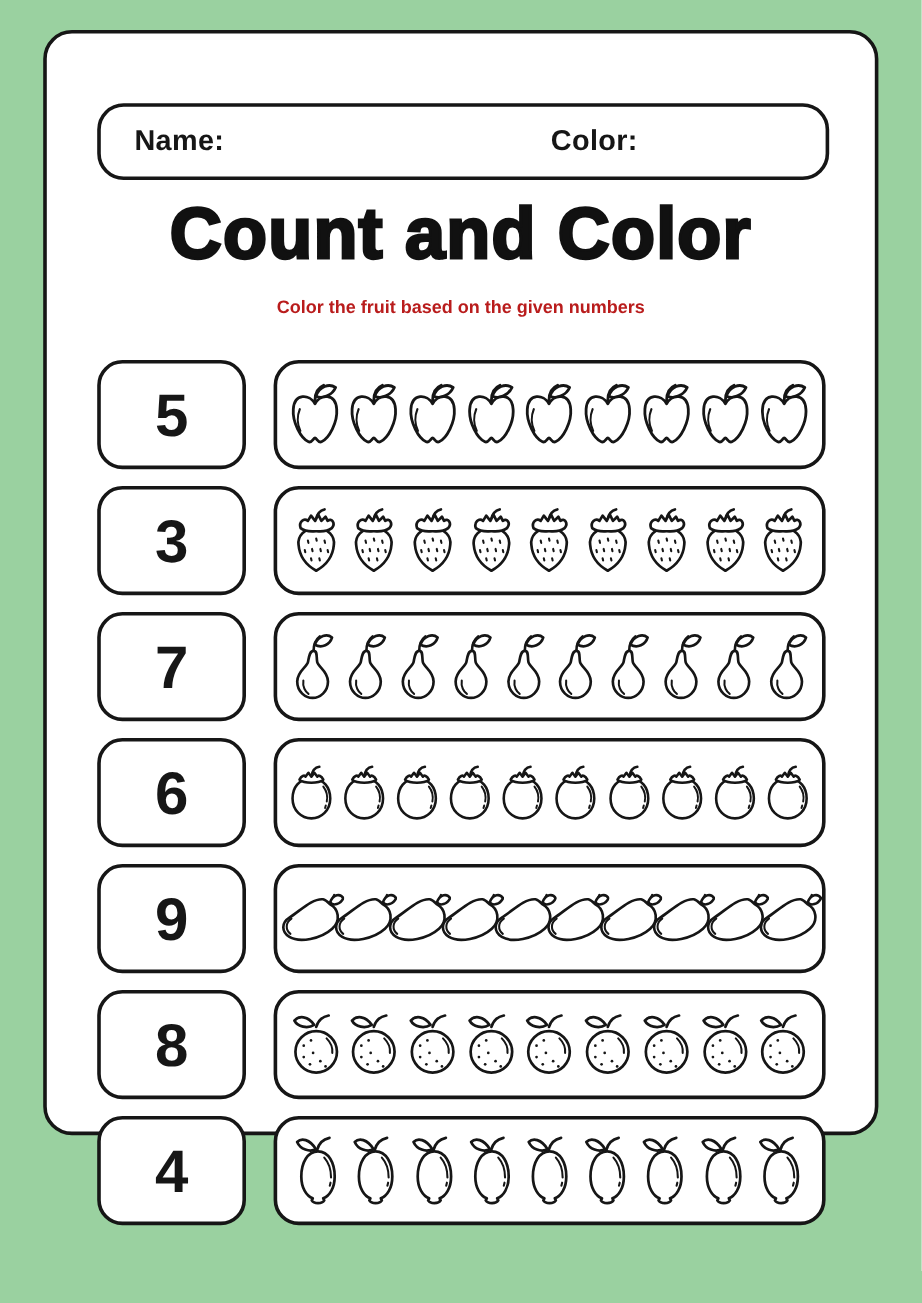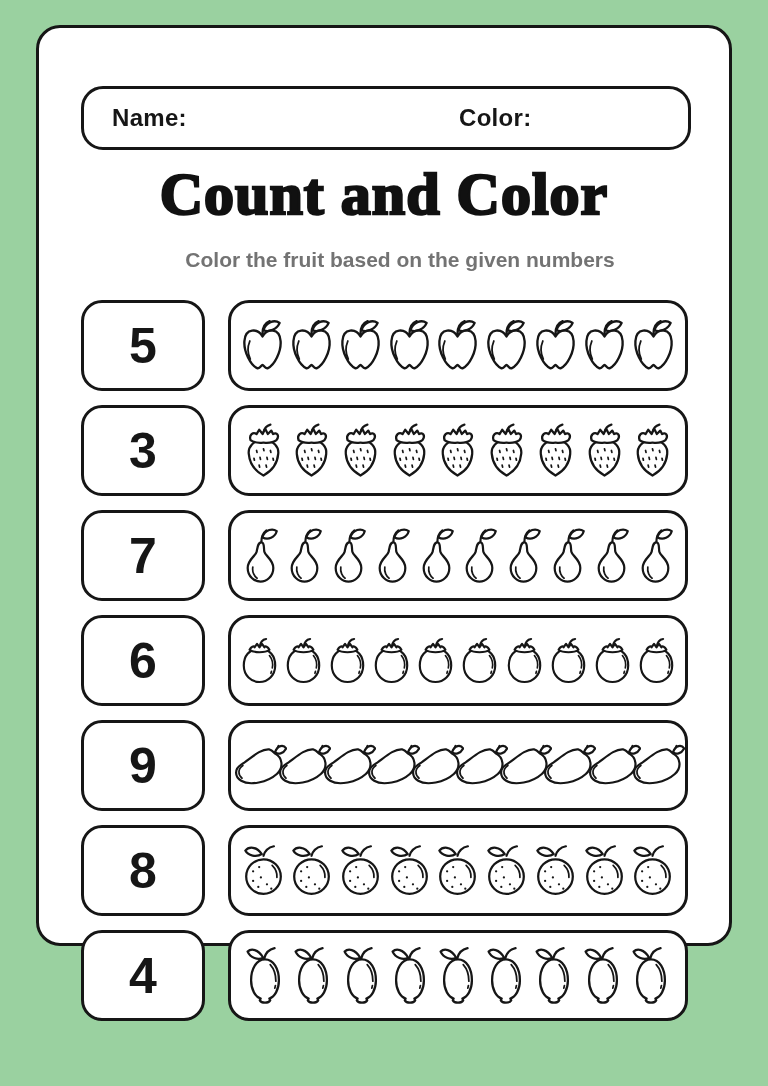--- a/index.html
+++ b/index.html
@@ -28,26 +28,25 @@
     font-size: 24px; font-weight: 700; color: #161616; letter-spacing: 0.3px;
   }
   .nc-name { left: 28px; }
   .nc-class { left: 375px; }
   .title {
     position: absolute; top: 132px; left: 0; width: 100%;
     text-align: center;
     font-size: 60px; font-weight: 700; color: #111;
     -webkit-text-stroke: 2.5px #111;
     letter-spacing: 1px;
-    font-family: Liberation Serif, serif;
   }
   .subtitle {
-    position: absolute; top: 220px; left: 16px; width: 100%;
+    position: absolute; top: 220px; left: 0; width: 100%;
     text-align: center;
-    font-size: 21px; font-weight: 700; color: #737373;
+    font-size: 15px; font-weight: 700; color: #b91c1c;
   }
   .rows {
     position: absolute; top: 272px; left: 42px;
     display: flex; flex-direction: column; gap: 14px;
   }
   .row { display: flex; gap: 23px; height: 91px; }
   .number-box {
     width: 124px; height: 91px;
     border: 3.5px solid #161616; border-radius: 21px;
     background: #fff;

